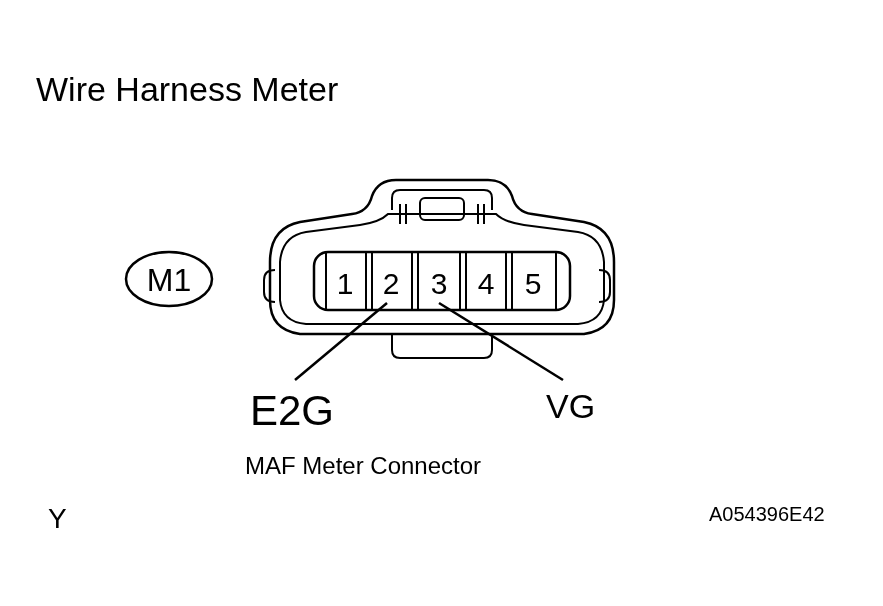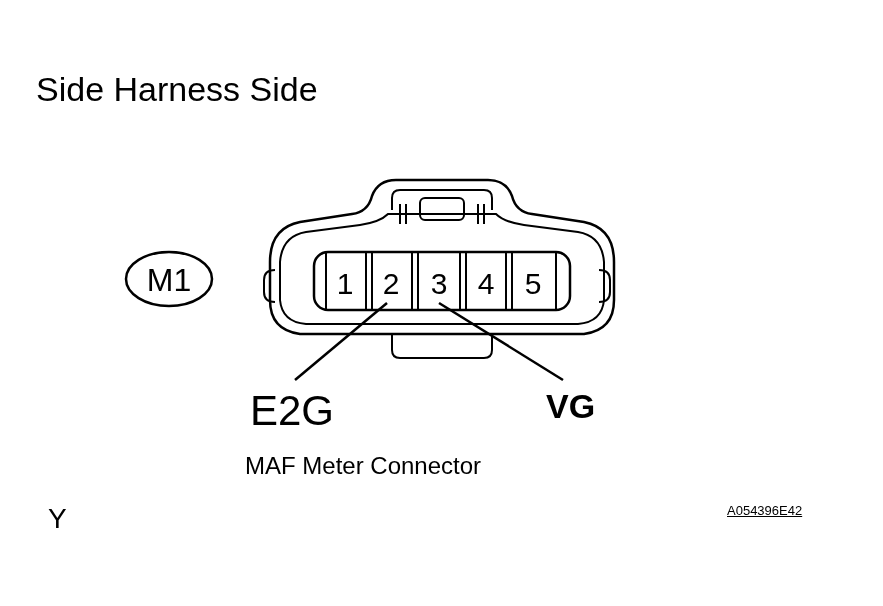--- a/index.html
+++ b/index.html
@@ -1,32 +1,32 @@
 <!DOCTYPE html>
 <html><head>
 <meta charset="utf-8">
 <style>
   html, body { margin:0; padding:0; background:#ffffff; }
   body { width:883px; height:606px; position:relative; overflow:hidden;
          font-family:"Liberation Sans", sans-serif; color:#000; }
   .abs { position:absolute; white-space:nowrap; }
   .title { left:36px; top:70px; font-size:34px; }
   .e2g { left:250px; top:387px; font-size:42px; }
-  .vg { left:546px; top:387px; font-size:34px;font-weight:bold; }
+  .vg { left:546px; top:387px; font-size:34px; }
   .caption { left:245px; top:452px; font-size:24px; }
   .y { left:48px; top:503px; font-size:28px; }
-  .code { left:727px; top:503px; font-size:13px;text-decoration:underline; }
+  .code { left:709px; top:503px; font-size:20px; }
   svg { position:absolute; left:0; top:0; }
   .pin { font-size:30px; }
   .m1 { font-size:32px; }
 </style>
 </head>
 <body>
 
-<div class="abs title">Side Harness Side</div>
+<div class="abs title">Wire Harness Meter</div>
 
 <svg width="883" height="606">
 
   <ellipse cx="169" cy="279" rx="43" ry="27" fill="none" stroke="#000" stroke-width="2.5"></ellipse>
   <text x="169" y="291" text-anchor="middle" class="m1" font-family="Liberation Sans, sans-serif">M1</text>
 
   <path d="M 270 262 Q 270 228 300 222 L 352 214 Q 368 212 372 196 Q 378 180 396 180 L 488 180 Q 506 180 512 196 Q 516 212 532 214 L 584 222 Q 614 228 614 262 L 614 300 Q 614 330 584 334 L 300 334 Q 270 330 270 300 Z" fill="none" stroke="#000" stroke-width="2.5"></path>
 
   <path d="M 280 262 Q 282 236 306 232 L 360 225 Q 380 222 388 214 L 496 214 Q 504 222 524 225 L 578 232 Q 602 236 604 262 L 604 300 Q 602 322 578 324 L 306 324 Q 282 322 280 300 Z" fill="none" stroke="#000" stroke-width="2"></path>
 

